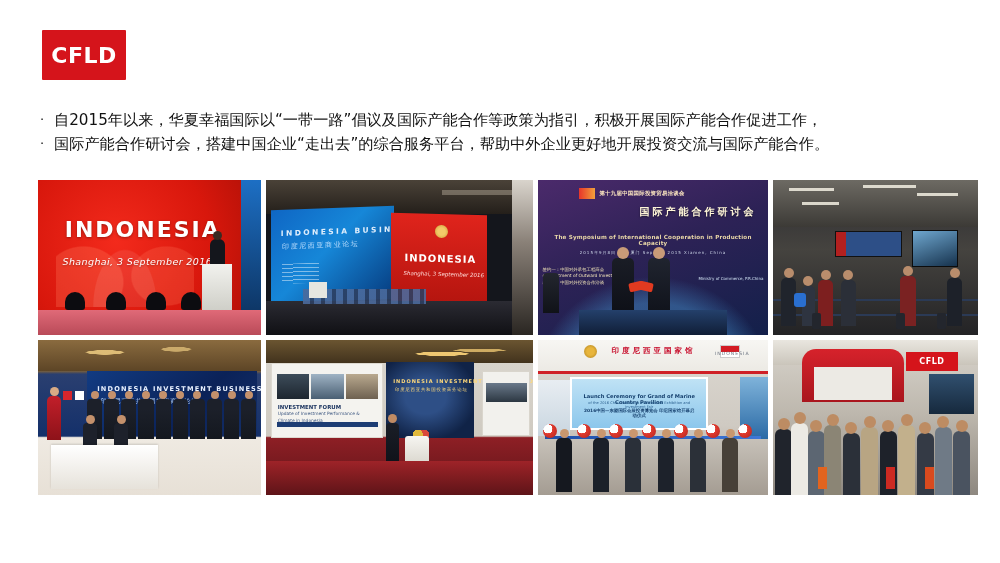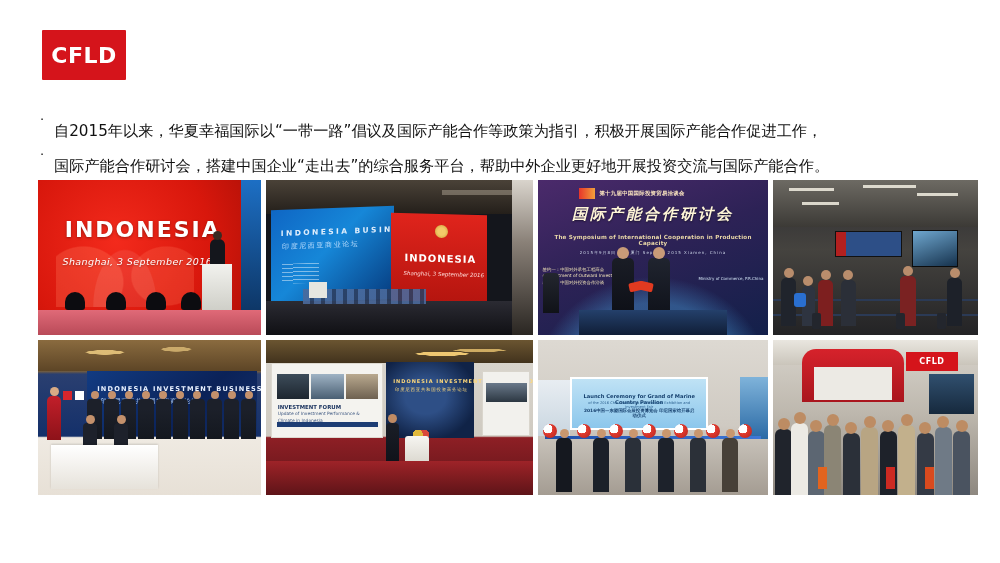--- a/index.html
+++ b/index.html
@@ -25,21 +25,21 @@
   .title {
     margin-left: 18px;
     font-size: 28px; font-weight: 700; color: #1a1a1a;
     letter-spacing: 0.5px; white-space: nowrap;
   }
 
   
   .bullets { position: absolute; left: 40px; top: 108px; width: 930px; }
   .bullet { display: flex; align-items: flex-start; font-size: 15.2px; color: #111; line-height: 24px; white-space: nowrap; }
   .bullet .dot { width: 14px; flex: 0 0 14px; text-align: left; font-size: 13px; }
-  .bullet .btext { flex: 1; margin-top: 11px; }
+  .bullet .btext { flex: 1; }
 
   
   .grid {
     position: absolute; left: 38px; top: 180px;
     width: 925px; height: 315px;
     display: grid;
     grid-template-columns: 223px 267px 230px 205px;
     grid-template-rows: 155px 155px;
     gap: 5px;
     background: #ffffff;
@@ -139,24 +139,23 @@
 
   
   .p3 { background: linear-gradient(160deg,#4b2a6b 0%,#2d2256 45%,#13204a 100%); }
   .p3 .globe { position:absolute; left:-10%; bottom:-30%; width:120%; height:80%;
     background: radial-gradient(ellipse at 50% 100%, rgba(70,150,210,.45) 0 45%, transparent 60%); }
   .p3 .fairline { position:absolute; left:18%; top:4%; width:64%; height:10%;
     display:flex; align-items:center; gap:4px; }
   .p3 .fairlogo { width:16px; height:11px; background:linear-gradient(90deg,#e8352a,#f2a13b); }
   .p3 .fairtxt { color:#ffe9c2; font-size:5.4px; letter-spacing:.3px; white-space:nowrap; font-weight:700; }
   .p3 .mtitle {
-    position:absolute; left:5%; top:16%; width:90%; text-align:center;
-    color:#fff6d8; font-size:15px; font-weight:700; letter-spacing:3px;
+    position:absolute; left:5%; top:16%; width:90%; text-align:right;
+    color:#fff6d8; font-size:10px; font-weight:700; letter-spacing:3px;
     text-shadow: 0 1px 2px rgba(0,0,0,.5);
-    font-style: italic;
   }
   .p3 .msub {
     position:absolute; left:3%; top:35%; width:94%; text-align:center;
     color:#e9d7a8; font-size:5.6px; letter-spacing:.2px; font-weight:700;
   }
   .p3 .mdate {
     position:absolute; left:3%; top:45%; width:94%; text-align:center;
     color:#cfd8ea; font-size:4px; letter-spacing:1px;
   }
   .p3 .sidecn { position:absolute; left:2%; top:56%; color:#f0e3b8; font-size:4.4px; line-height:1.5; }
@@ -503,20 +502,26 @@
       <div class="board2">
           <i></i>
         </div>
       <div class="spk"></div>
       <div class="flowers"></div>
       <div class="podium"></div>
       <div class="stage"></div>
     </div>
 
     <div class="photo p7">
+      <div class="topband">
+        <div class="emblem"></div>
+        <div class="cn">印度尼西亚国家馆</div>
+        <div class="flag"></div>
+        <div class="brand">INDONESIA</div>
+      </div>
       <div class="leftpanel"></div>
       <div class="rightpanel"></div>
       <div class="bigscreen">
         <div class="e1">Launch Ceremony for Grand of Marine Country Pavilion</div>
         <div class="e2">of the 2016 China-Indonesia International Exhibition and Investment Fair</div>
         <div class="e3">2016中国—东盟国际会展投资博览会 印尼国家馆开幕启动仪式</div>
       </div>
       <div class="ribbon"></div>
       <div class="balls">
         <b></b>

